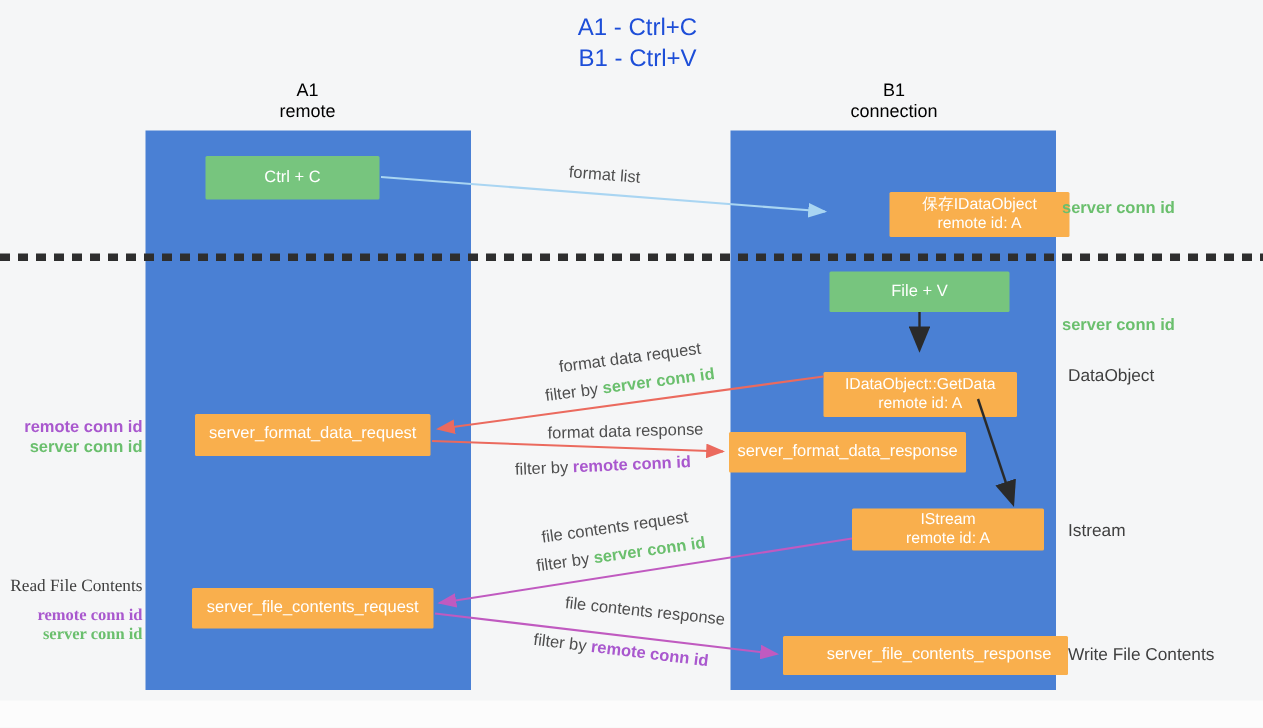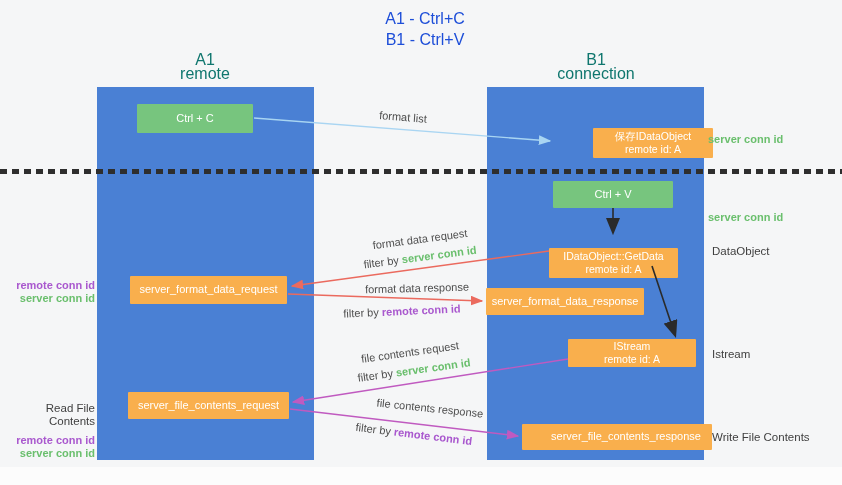--- a/index.html
+++ b/index.html
@@ -1,22 +1,22 @@
 <!DOCTYPE html>
 <html><head>
 <meta charset="utf-8">
 <style>
   html,body{margin:0;padding:0;}
   body{font-family:"Liberation Sans","DejaVu Sans",sans-serif;}
   #stage{position:relative;width:842px;height:485px;background:#f5f6f7;overflow:hidden;}
   #bottom-strip{position:absolute;left:0;top:467px;width:842px;height:18px;background:#fcfcfc;}
   .title{position:absolute;left:340px;top:8px;width:170px;text-align:center;font-size:16px;
          color:#1d4ed8;line-height:21px;z-index:4;}
-  .col-header{position:absolute;top:53px;width:140px;text-align:center;font-size:16px;
-              color:#0f766e;line-height:14px;z-index:4;}
+  .col-header{position:absolute;top:53px;width:140px;text-align:center;font-size:12px;
+              color:#000000;line-height:14px;z-index:4;}
   .col{position:absolute;top:87px;width:217px;height:373px;background:#4a80d4;z-index:1;}
   .divider{position:absolute;left:0;top:169px;width:842px;height:5px;z-index:2;
            background:repeating-linear-gradient(90deg,#2e2e2e 0 7px,transparent 7px 12px);}
   .box{position:absolute;display:flex;flex-direction:column;align-items:center;justify-content:center;
        color:#ffffff;font-size:11px;text-align:center;line-height:1.25;border-radius:1px;z-index:3;}
   .box.two-line{font-size:10.5px;line-height:1.2;}
   .green{background:#77c57e;}
   .orange{background:#f9af4d;}
   .edge-label{position:absolute;z-index:4;font-size:11px;color:#4e4e4e;white-space:nowrap;}
   .side-label{position:absolute;z-index:4;font-size:11.5px;color:#3f3f3f;white-space:nowrap;}
@@ -54,21 +54,21 @@
   <div class="box green" style="left:137px;top:104px;width:116px;height:29px;">
     <span>Ctrl + C</span>
   </div>
 
   <div class="box orange two-line" style="left:553px;top:128px;width:120px;height:30px;margin-left:40px;">
     <span>保存IDataObject</span>
     <span>remote id: A</span>
   </div>
 
   <div class="box green" style="left:553px;top:181px;width:120px;height:27px;">
-    <span>Ctrl + V</span>
+    <span>File + V</span>
   </div>
 
   <div class="box orange two-line" style="left:549px;top:236px;width:129px;height:30px;margin-top:12px;">
     <span>IDataObject::GetData</span>
     <span>remote id: A</span>
   </div>
 
   <div class="box orange" style="left:130px;top:276px;width:157px;height:28px;">
     <span>server_format_data_request</span>
   </div>
@@ -134,21 +134,21 @@
   <div class="edge-label" style="left:430px;top:408px;transform:translate(-50%,-50%) rotate(6deg);">file contents response</div>
   <div class="edge-label" style="left:414px;top:434px;transform:translate(-50%,-50%) rotate(7deg);">
     <span>filter by </span><span class="purple-text">remote conn id</span>
   </div>
 
   <div class="stack" style="left:0;top:279px;">
     <div class="purple-text">remote conn id</div>
     <div class="green-text">server conn id</div>
   </div>
 
-  <div class="stack" style="left:0;top:402px;">
+  <div class="stack" style="left:0;top:385px;font-family:Liberation Serif, serif;">
     <div class="t">Read File Contents</div>
     <div class="purple-text">remote conn id</div>
     <div class="green-text">server conn id</div>
   </div>
 
   <div class="side-label green-text" style="left:708px;top:133px;font-size:11px;">server conn id</div>
   <div class="side-label green-text" style="left:708px;top:211px;font-size:11px;">server conn id</div>
   <div class="side-label" style="left:712px;top:245px;">DataObject</div>
   <div class="side-label" style="left:712px;top:348px;">Istream</div>
   <div class="side-label" style="left:712px;top:431px;">Write File Contents</div>

